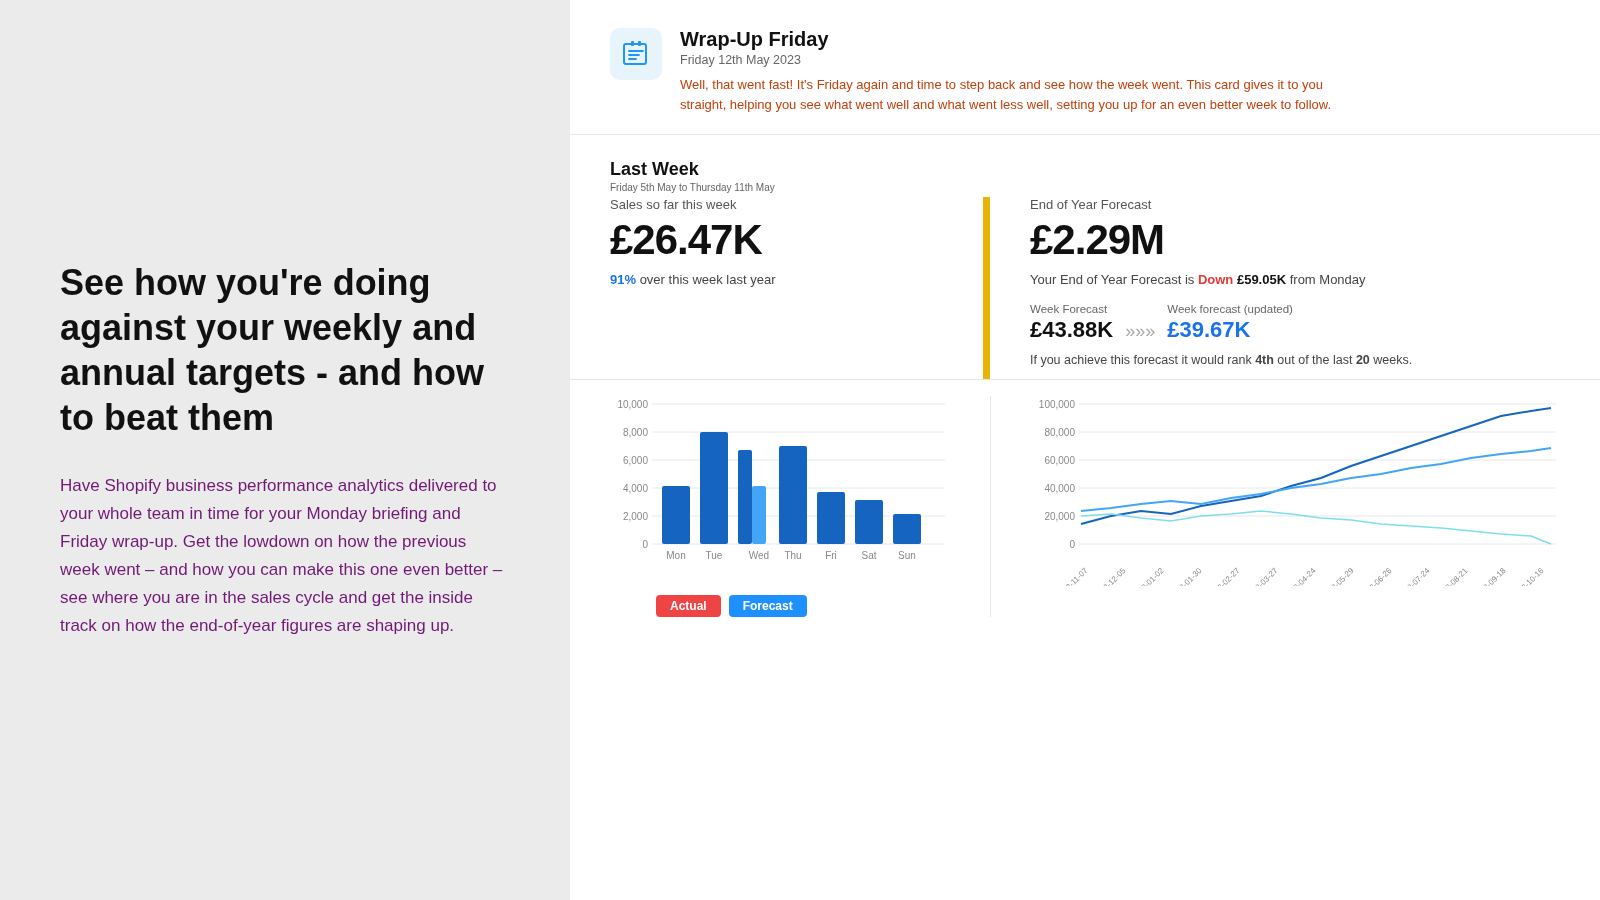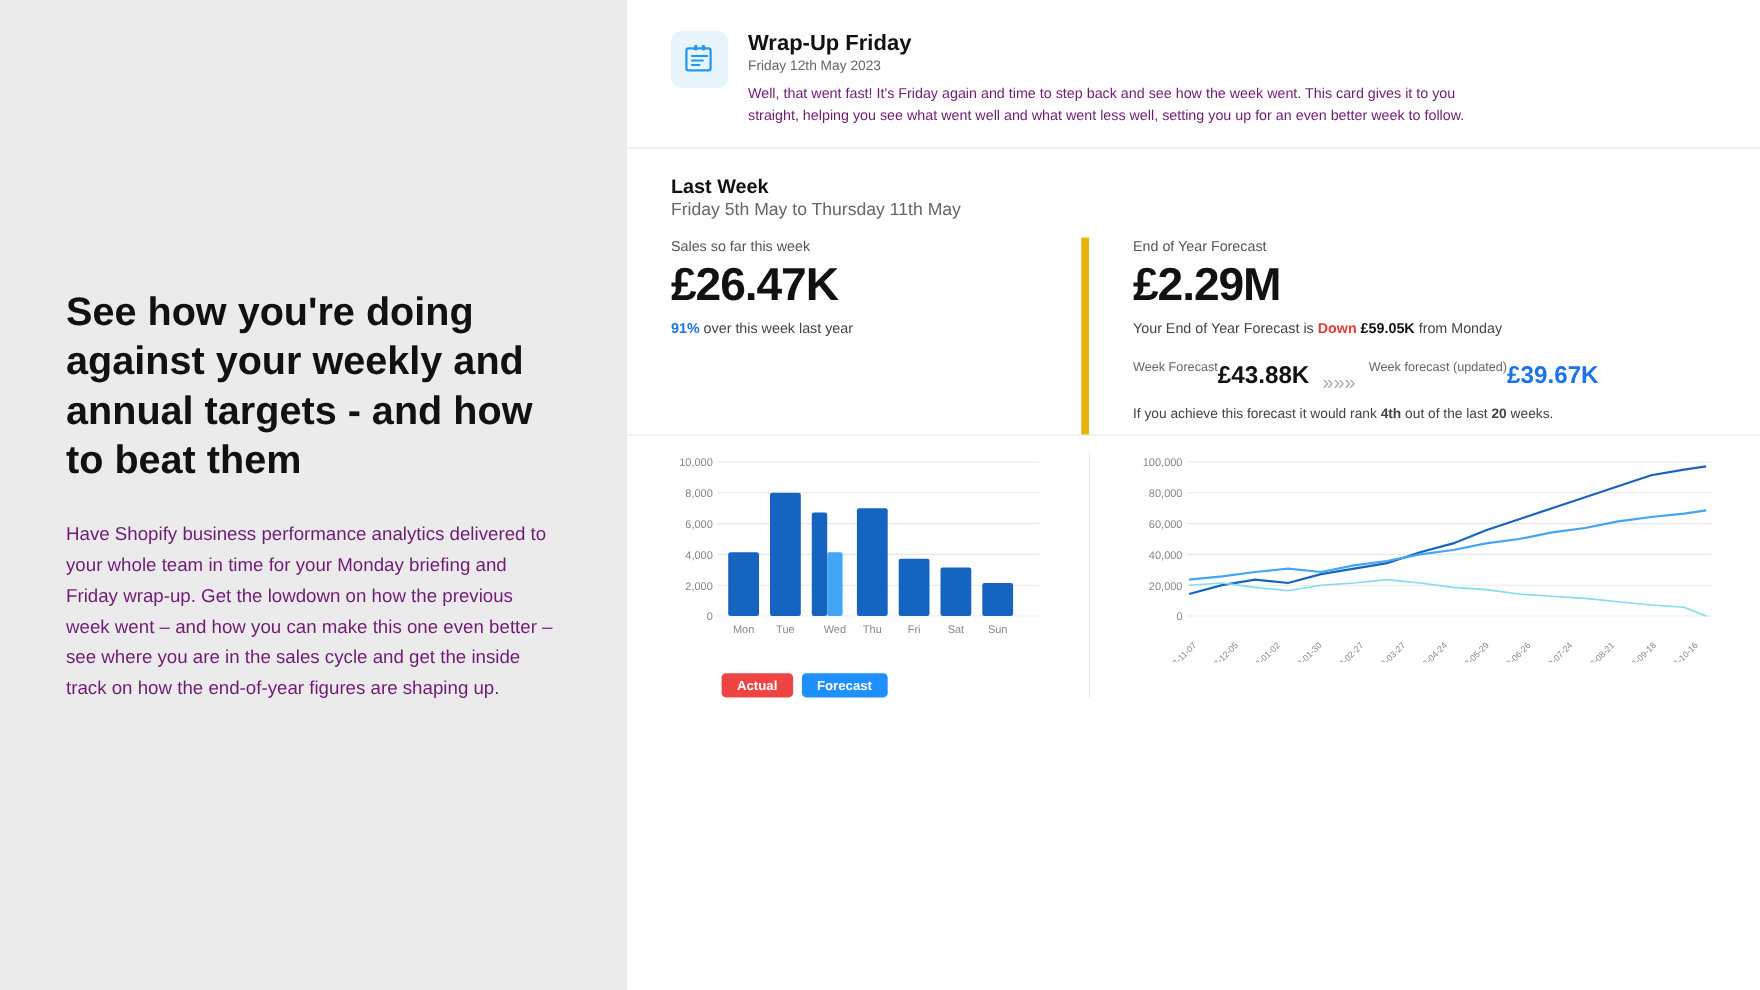--- a/index.html
+++ b/index.html
@@ -70,40 +70,40 @@
       color: #111;
       margin-bottom: 2px;
     }
     .card-header-text .date {
       font-size: 12.5px;
       color: #666;
       margin-bottom: 8px;
     }
     .card-header-text .desc {
       font-size: 13px;
-      color: #701a75;
+      color: #c2410c;
       line-height: 1.5;
       max-width: 680px;
     }
 
     
     .last-week-section {
       padding: 24px 24px 0 40px;
       border-bottom: 1px solid #e5e5e5;
     }
     .last-week-section h3 {
       font-size: 18px;
       font-weight: 700;
       color: #111;
       margin-bottom: 2px;
     }
     .last-week-section .date-range {
-      font-size: 16px;
+      font-size: 10px;
       color: #666;
-      margin-bottom: 16px;
+      margin-bottom: 4px;
     }
 
     
     .metrics-row {
       display: flex;
       gap: 0;
     }
     .metric-left {
       flex: 0 0 380px;
       padding-right: 40px;
@@ -145,20 +145,21 @@
 
     
     .forecast-row {
       display: flex;
       align-items: center;
       gap: 12px;
       margin-bottom: 10px;
     }
     .forecast-col {
       display: flex;
+      flex-direction: column;
     }
     .forecast-col .f-label {
       font-size: 11.5px;
       color: #666;
       margin-bottom: 2px;
     }
     .forecast-col .f-value {
       font-size: 22px;
       font-weight: 700;
       color: #111;

